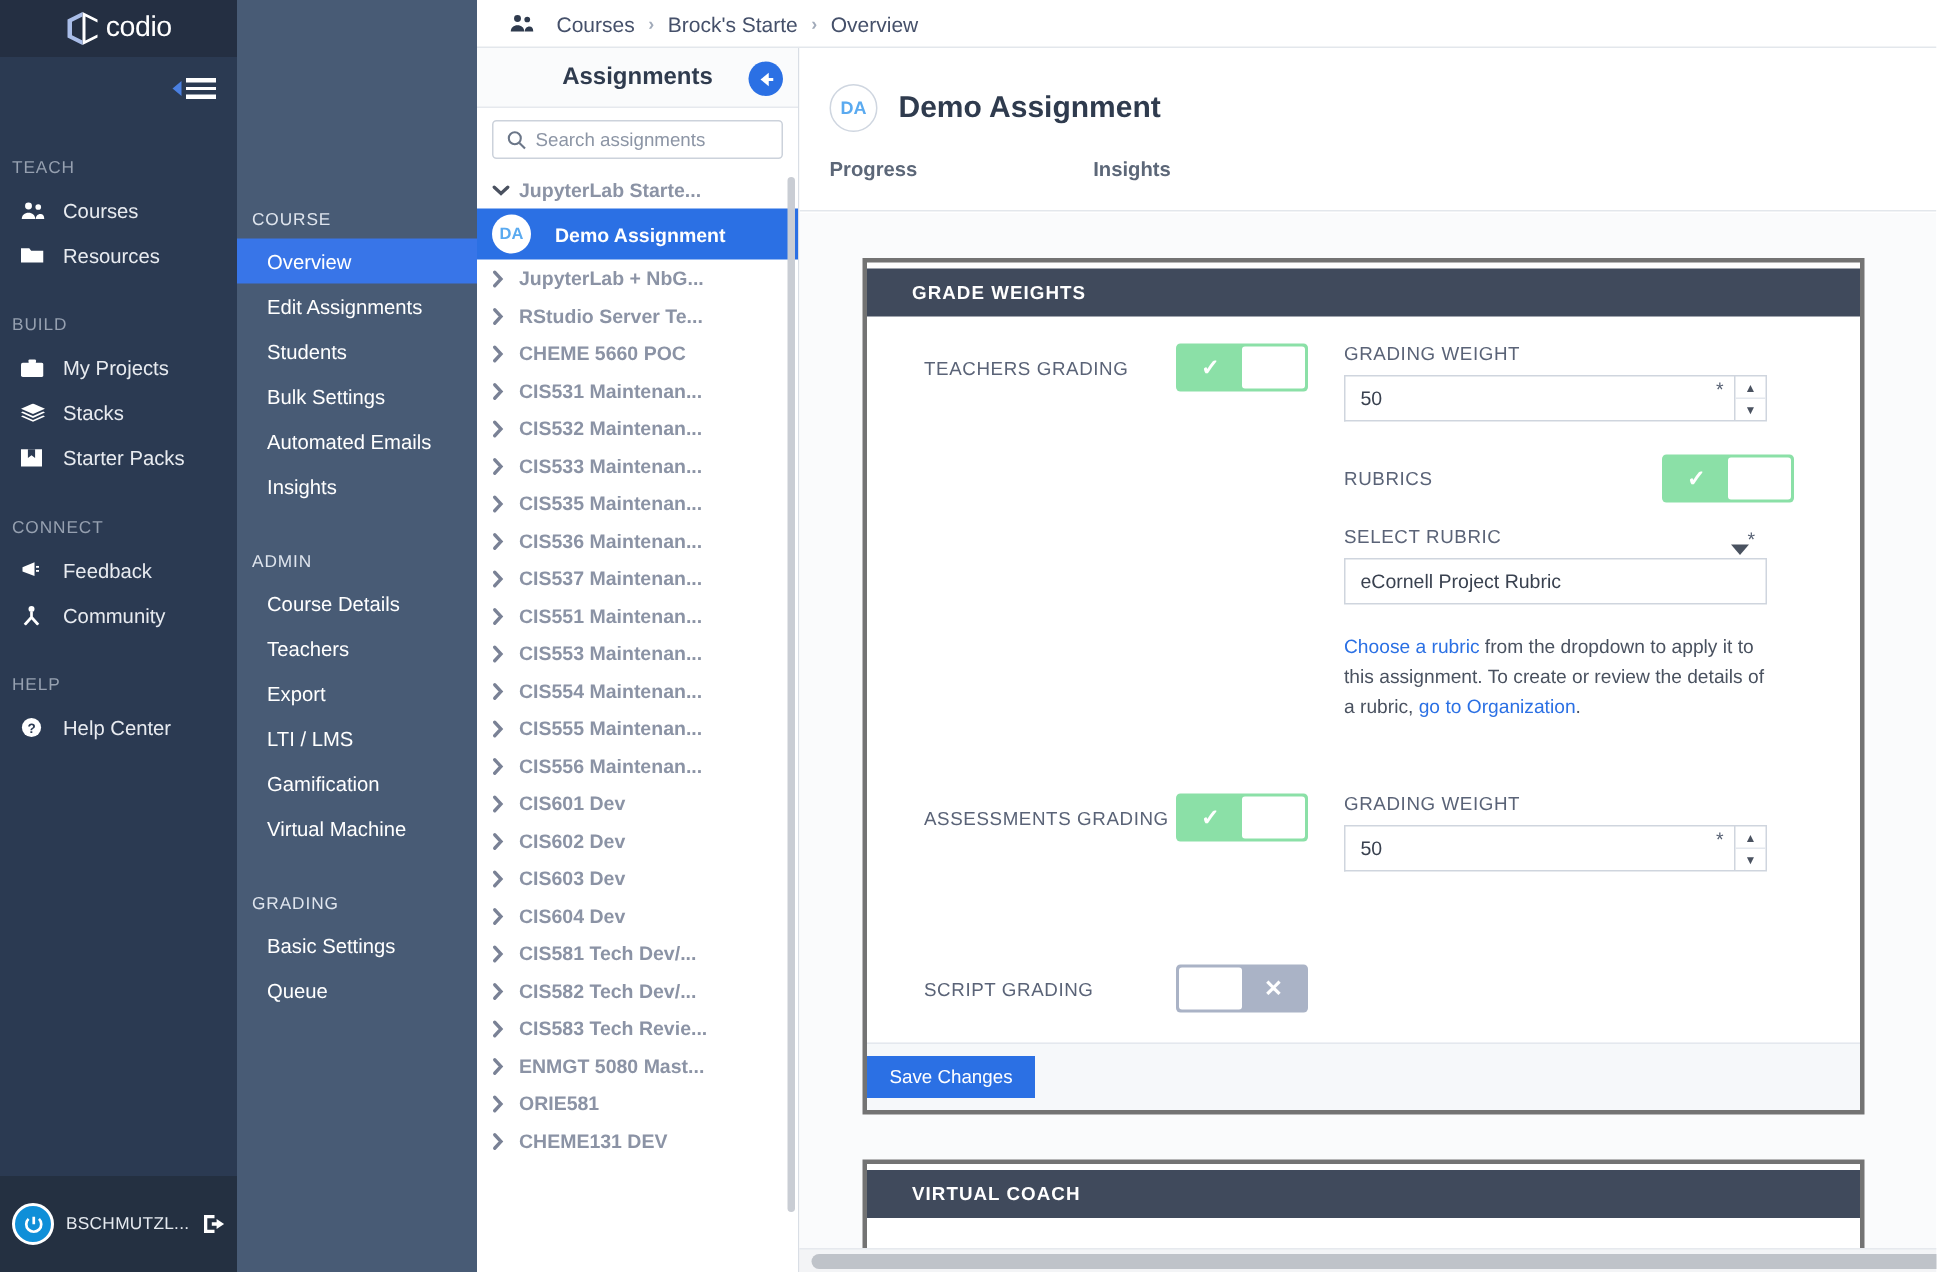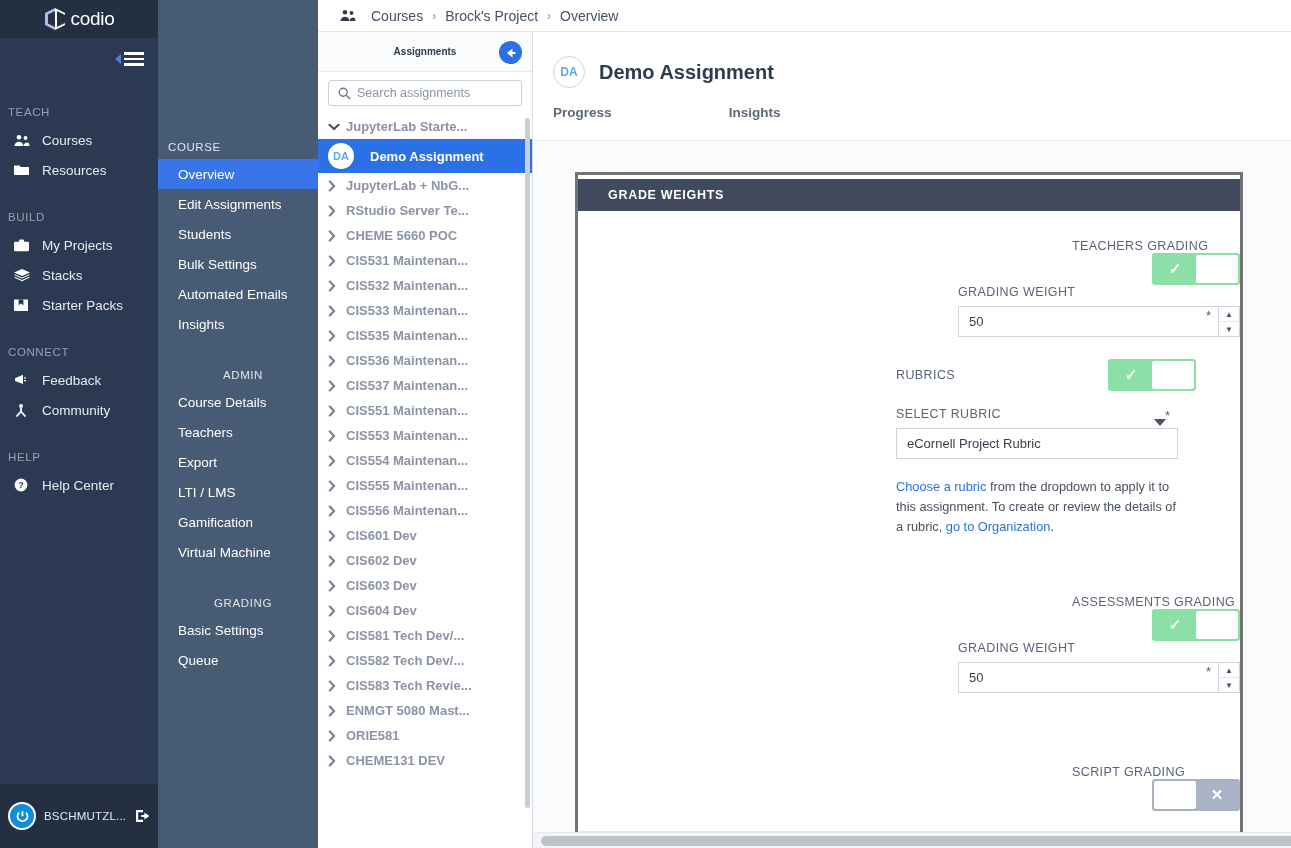--- a/index.html
+++ b/index.html
@@ -58,37 +58,37 @@
   
   #course-nav {
     position: absolute; left: 158px; top: 0; width: 160px; height: 848px;
     background: #485b75;
   }
   .cn-section {
     font-size: 11.5px; letter-spacing: .6px; color: #dfe5ee;
     padding-left: 10px; margin-bottom: 6px;
   }
   #course-nav .cn-section.first { margin-top: 141px; }
-  #course-nav .cn-section.later { margin-top: 30px; text-align: center; }
+  #course-nav .cn-section.later { margin-top: 30px; }
   .cn-item {
     height: 30px; display: flex; align-items: center;
     padding-left: 20px; font-size: 13.5px; color: #fff; cursor: pointer;
   }
   .cn-item.active { background: #3875e8; }
 
   
   #assign-panel {
     position: absolute; left: 318px; top: 32px; width: 215px; height: 816px;
     background: #fff; border-right: 1px solid #d9dee5;
   }
   #assign-head {
     height: 40px; display: flex; align-items: center; justify-content: center;
     position: relative; background: #fafbfc; border-bottom: 1px solid #e6e9ee;
   }
-  #assign-title { font-size: 10px; font-weight: bold; color: #2f3b4e; }
+  #assign-title { font-size: 16px; font-weight: bold; color: #2f3b4e; }
   #collapse-btn {
     position: absolute; right: 10px; top: 9px; width: 23px; height: 23px;
     border-radius: 50%; background: #2b70e4; display: flex; align-items: center; justify-content: center;
     cursor: pointer;
   }
   #search-row { padding: 8px 10px 6px 10px; }
   #search-box {
     position: relative; height: 26px; border: 1px solid #ccd2db; border-radius: 3px;
     display: flex; align-items: center; padding-left: 9px; background: #fff;
   }
@@ -166,21 +166,21 @@
 
   .panel {
     margin: 30px 48px 0 42px; background: #fff; border: 3px solid #737373;
   }
   .panel-head {
     background: #404a5c; color: #fff; font-size: 12.5px; font-weight: bold;
     letter-spacing: .7px; padding: 9px 0 9px 30px; margin: 4px 0 0 0;
   }
   .panel-body { padding: 18px 0 0 0; }
 
-  .grade-row { display: flex; align-items: flex-end; padding: 0 0 0 38px; flex-direction: column; }
+  .grade-row { display: flex; align-items: flex-start; padding: 0 0 0 38px; }
   .grade-label {
     width: 168px; font-size: 12.5px; color: #5a6377; letter-spacing: .4px;
     padding-top: 10px;
   }
   
   .toggle {
     width: 88px; height: 32px; border-radius: 3px; display: flex; align-items: center;
     cursor: pointer; flex: 0 0 auto;
   }
   .toggle.on { background: #8be0a7; justify-content: flex-start; padding-left: 2px; }
@@ -405,21 +405,21 @@
   <span class="crumb-ico">
     <svg width="16" height="13" viewBox="0 0 16 13" fill="#2f3b4e">
         <circle cx="5" cy="3.3" r="2.3"></circle>
         <circle cx="11.5" cy="4" r="1.9"></circle>
         <path d="M0.5 12c0-2.6 2-4.2 4.5-4.2S9.5 9.4 9.5 12z"></path>
         <path d="M9.8 12c0-2 1.3-3.4 3.2-3.4 1.6 0 2.5 1.1 2.5 3.4z"></path>
       </svg>
   </span>
   <span class="crumb">Courses</span>
   <span class="crumb-sep">›</span>
-  <span class="crumb">Brock's Project</span>
+  <span class="crumb">Brock's Starte</span>
   <span class="crumb-sep">›</span>
   <span class="crumb">Overview</span>
 </div>
 
 <div id="assign-panel">
   <div id="assign-head">
     <span id="assign-title">Assignments</span>
     <span id="collapse-btn">
       <svg width="12" height="12" viewBox="0 0 12 12" fill="#fff">
           <polygon points="7.5,1.5 7.5,10.5 2,6"></polygon>

